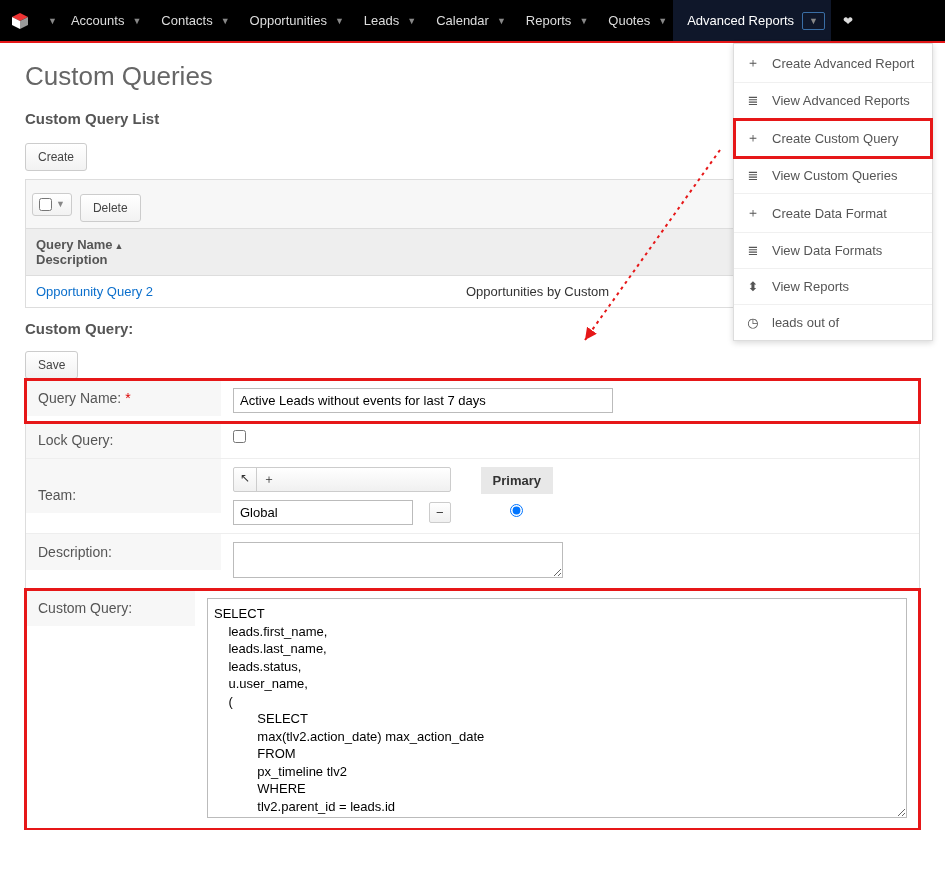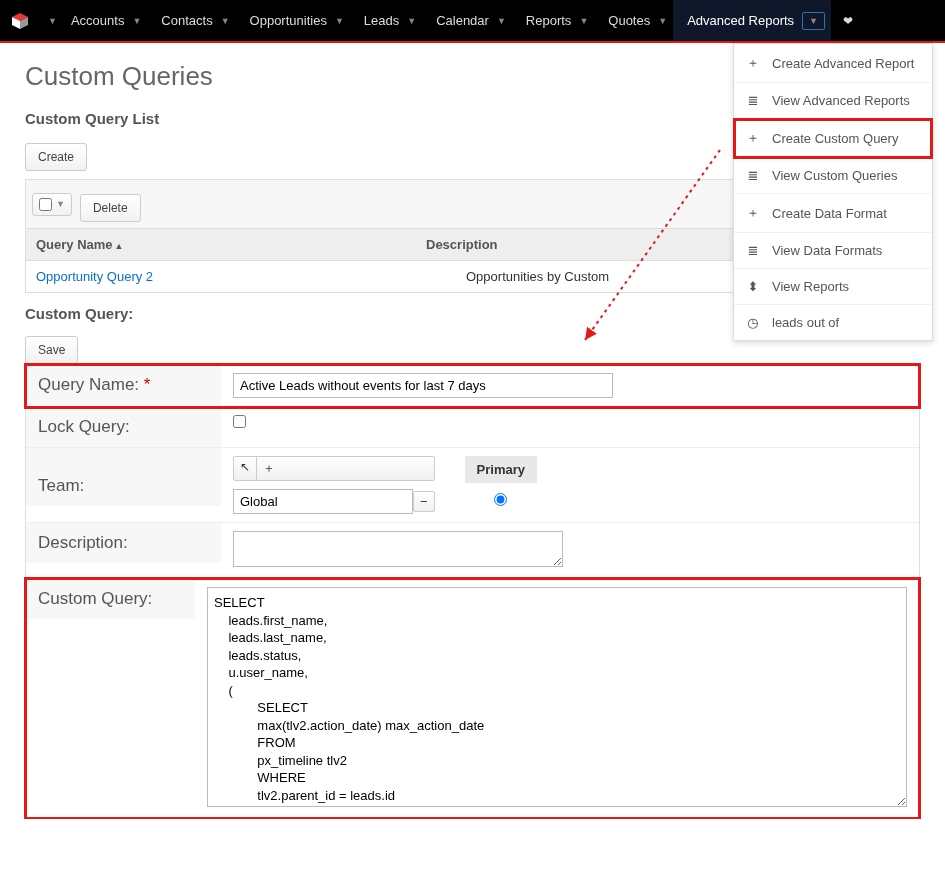--- a/index.html
+++ b/index.html
@@ -21,45 +21,45 @@
 
 .content { padding: 0 25px; }
 h1 { font-size: 26px; font-weight: normal; color: #666; margin: 18px 0; }
 h2 { font-size: 15px; font-weight: bold; color: #555; margin: 12px 0 8px; }
 
 .btn { display: inline-block; padding: 6px 12px; background: linear-gradient(#fff,#f2f2f2); border: 1px solid #ccc; border-radius: 3px; cursor: pointer; font-size: 12px; color: #444; margin-top: 8px; }
 
 .list-panel { border: 1px solid #ddd; margin-top: 8px; }
 .list-toolbar { background: #f7f7f7; padding: 6px; display: flex; gap: 8px; border-bottom: 1px solid #ddd; align-items: center; }
 .check-drop { border: 1px solid #ccc; border-radius: 3px; padding: 4px 6px; display: inline-flex; align-items: center; gap: 4px; background: linear-gradient(#fff,#f2f2f2); }
-.list-header { background: #eee; display: flex; padding: 8px 10px; font-weight: bold; color: #555; border-bottom: 1px solid #ddd; }
+.list-header { background: #eee; display: flex; padding: 8px 10px; font-weight: bold; color: #555; border-bottom: 1px solid #ddd; flex-direction: column; }
 .list-row { display: flex; padding: 8px 10px; border-bottom: 1px solid #eee; }
 .list-row:last-child { border-bottom: none; gap: 40px; }
 .col-name { width: 390px; }
 .col-desc { flex: 1; }
 .sort-ind { font-size: 9px; margin-left: 2px; }
 .link { color: #0b6fcc; cursor: pointer; }
 .partial-col { position: absolute; right: 0; top: 0; bottom: 0; background: #f4f9fd; border-left: 1px solid #cce; width: 45px; display: flex; align-items: center; padding-left: 6px; overflow: hidden; white-space: nowrap; font-weight: bold; color: #555; }
 .list-wrap { position: relative; }
 
 .save-btn { margin-top: 6px; }
 
 .form-area { border: 1px solid #ddd; margin-top: 0px; }
 .form-row { display: flex; align-items: flex-start; border-bottom: 1px solid #eee; }
 .form-row:last-child { border-bottom: none; }
-.form-label-cell { width: 195px; background: #f7f7f7; padding: 10px 12px; font-size: 17px; color: #555; }
+.form-label-cell { width: 195px; background: #f7f7f7; padding: 10px 12px; font-size: 14px; color: #555; }
 .form-value-cell { flex: 1; padding: 8px 12px; }
 .req { color: #d00; }
 .text-input { width: 380px; padding: 4px 6px; border: 1px solid #bbb; font-size: 13px; }
 .team-row .form-value-cell { display: flex; align-items: flex-start; gap: 30px; }
 .team-controls { display: flex; flex-direction: column; gap: 8px; }
 .team-btns { display: inline-flex; border: 1px solid #ccc; border-radius: 2px; background: linear-gradient(#fff,#f0f0f0); }
 .team-btns span { padding: 3px 6px; border-right: 1px solid #ccc; font-size: 12px; cursor: pointer; }
 .team-btns span:last-child { border-right: none; }
-.team-input-row { display: flex; gap: 0; align-items: center; }
+.team-input-row { display: flex; gap: 16px; align-items: center; }
 .team-input { width: 180px; padding: 4px 6px; border: 1px solid #bbb; font-size: 13px; }
 .minus-btn { border: 1px solid #ccc; background: linear-gradient(#fff,#f0f0f0); padding: 2px 6px; cursor: pointer; border-radius: 2px; }
 .primary-col { text-align: center; }
 .primary-col .hdr { background: #e8e8e8; padding: 6px 12px; font-weight: bold; margin-bottom: 10px; }
 .desc-textarea { width: 330px; height: 36px; border: 1px solid #bbb; resize: both; font-family: inherit; font-size: 13px; padding: 4px; }
 .query-textarea { width: 700px; height: 220px; border: 1px solid #bbb; font-family: Arial, sans-serif; font-size: 13px; padding: 6px; line-height: 1.35; white-space: pre; overflow-y: scroll; }
 
 .hl-name-row { outline: 3px solid #e61718; outline-offset: -1px; }
 .hl-query-row { outline: 3px solid #e61718; outline-offset: -1px; }
 

